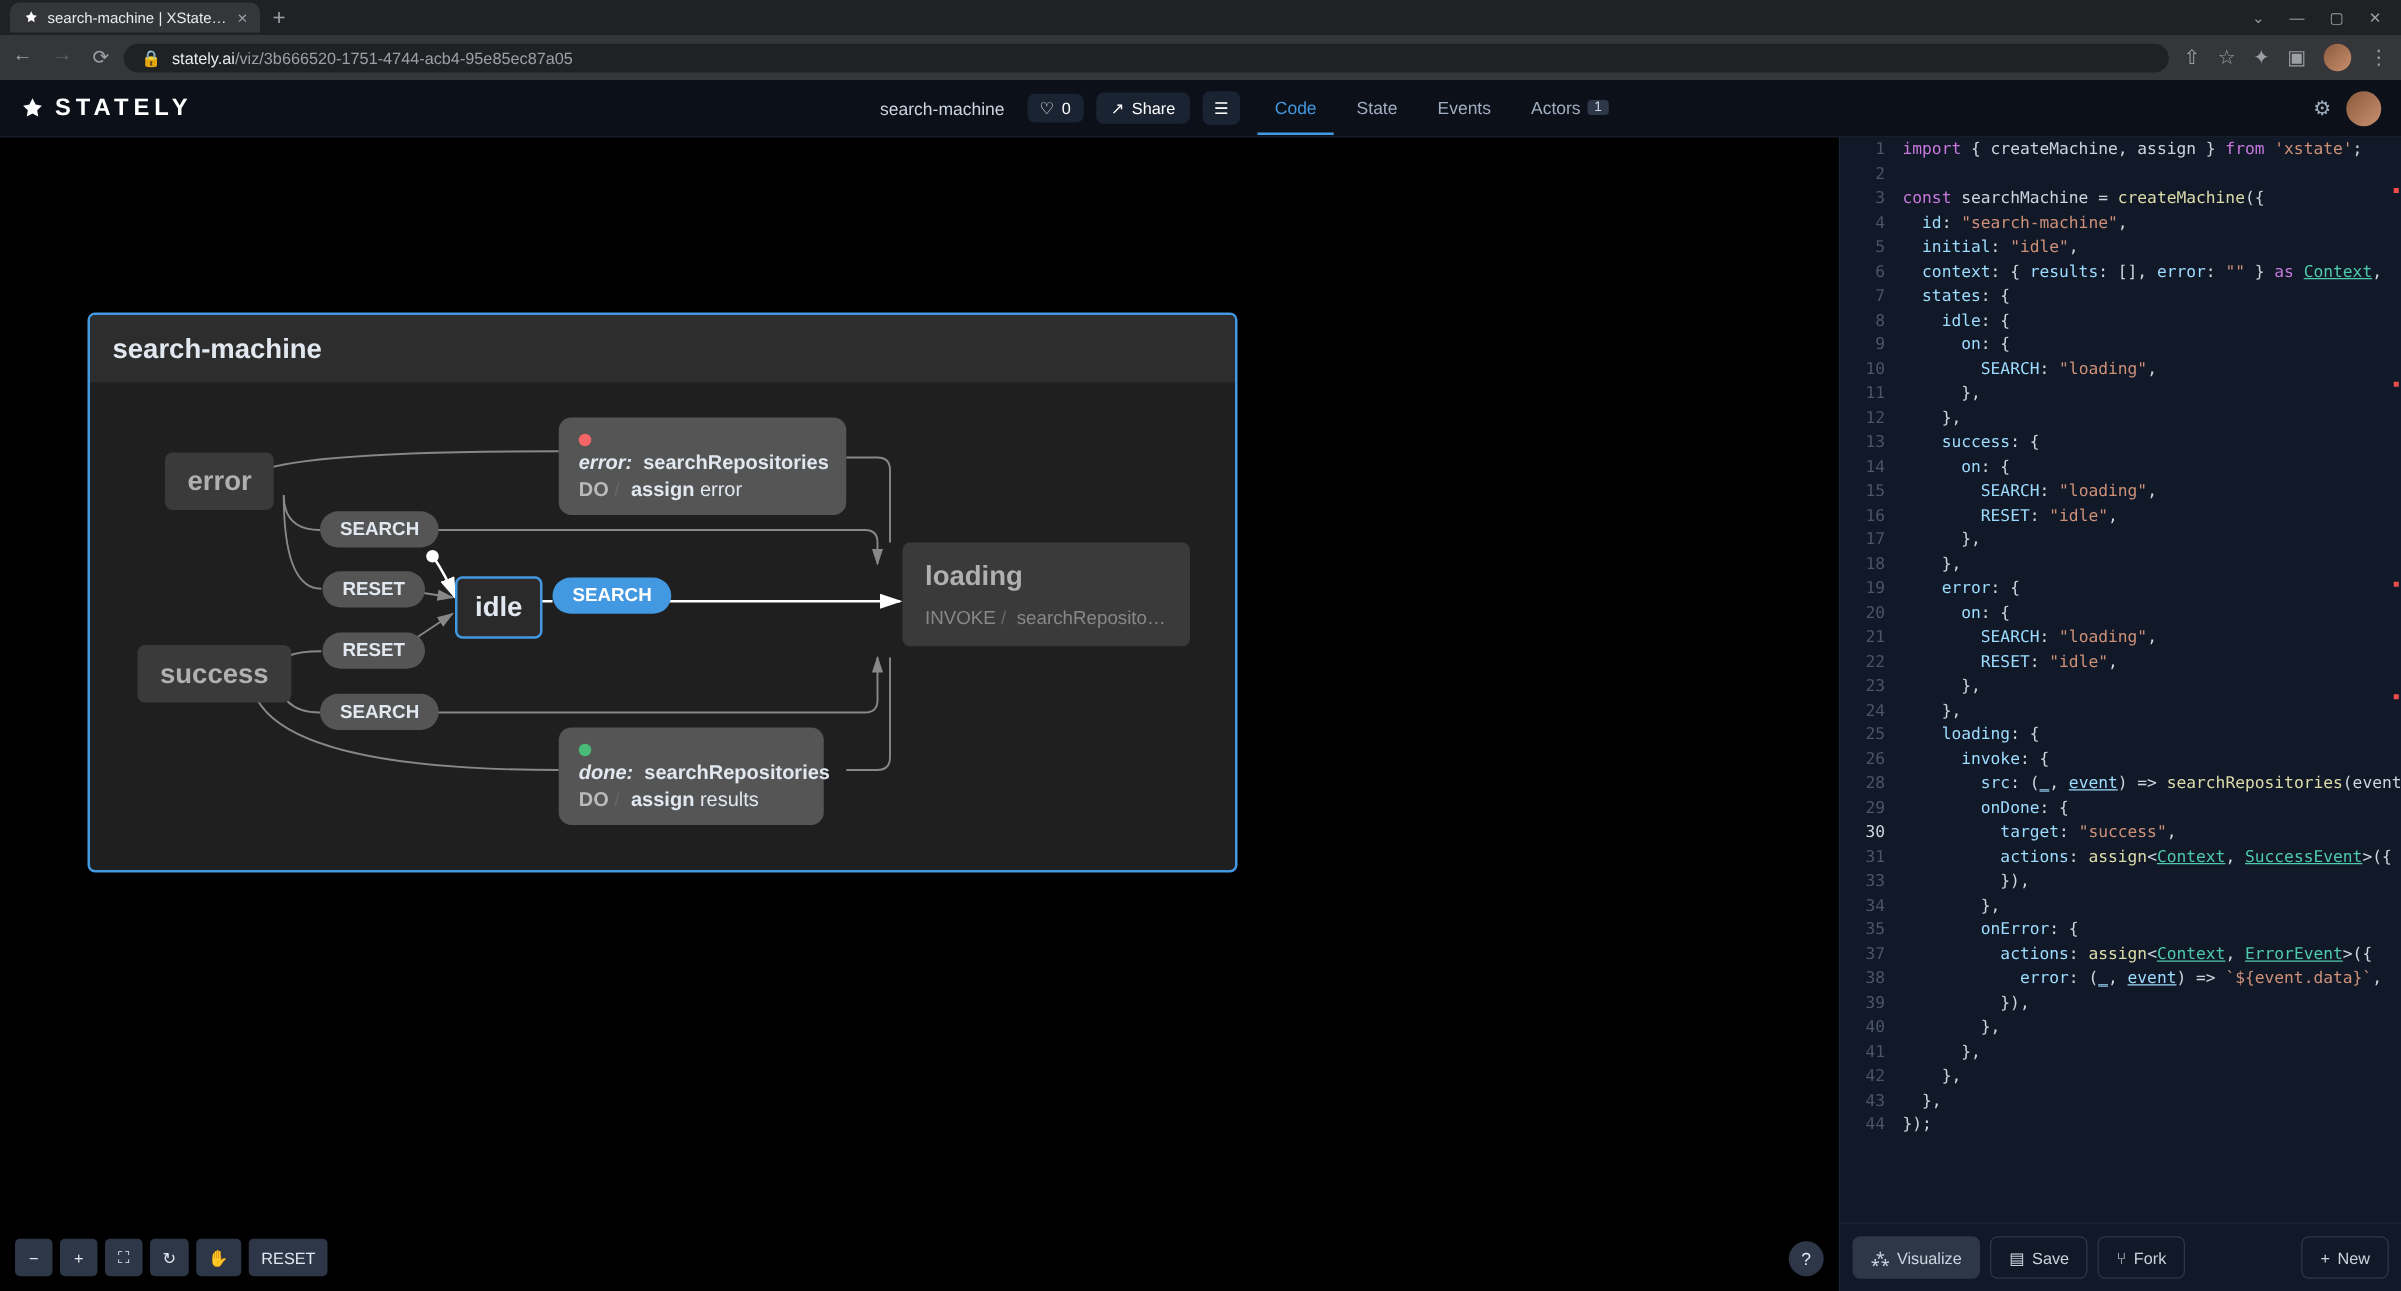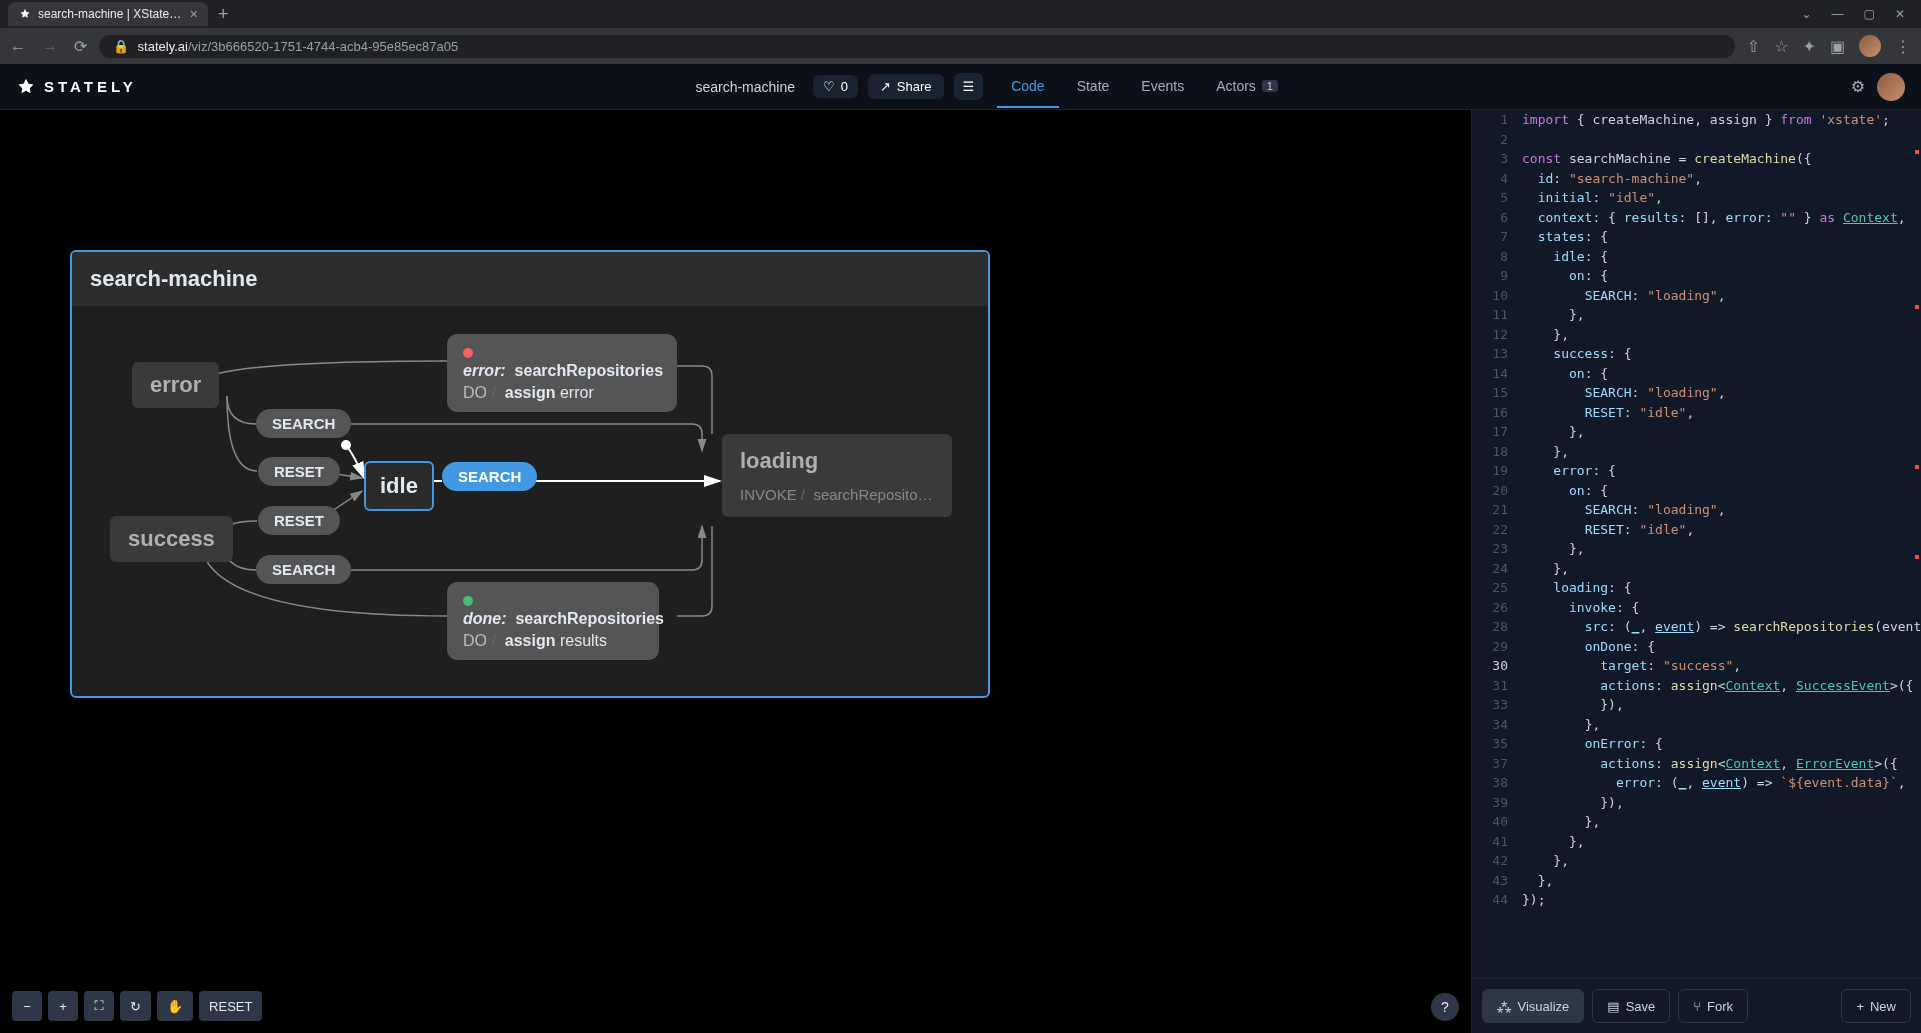--- a/index.html
+++ b/index.html
@@ -20,21 +20,21 @@
 .nav-icons { display: flex; gap: 16px; color: #9aa0a6; }
 .nav-icons span { cursor: pointer; }
 .url-bar { flex: 1; display: flex; align-items: center; background: #202124; border-radius: 20px; padding: 4px 14px; font-size: 13px; color: #9aa0a6; gap: 8px; }
 .url-domain { color: #e8eaed; }
 .right-icons { display: flex; gap: 14px; align-items: center; color: #9aa0a6; }
 .right-icons span { cursor: pointer; }
 .avatar-sm { width: 22px; height: 22px; border-radius: 50%; background: linear-gradient(135deg,#8b5a3c,#c89070); }
 
 
 .app-header { display: flex; align-items: center; height: 46px; background: #0c1018; padding: 0 16px; border-bottom: 1px solid #1a2332; }
-.logo { display: flex; align-items: center; gap: 8px; font-weight: 600; letter-spacing: 4px; font-size: 15px; }
+.logo { display: flex; align-items: center; gap: 8px; font-weight: 600; letter-spacing: 4px; font-size: 19px; }
 .logo-icon { width: 20px; height: 20px; }
 .header-left-group { display: flex; align-items: center; gap: 10px; margin-left: auto; }
 .machine-name { color: #cbd5e0; font-size: 14px; margin-right: 8px; }
 .like-badge { display: flex; align-items: center; gap: 6px; background: #1a2332; padding: 4px 10px; border-radius: 6px; font-size: 13px; cursor: pointer; }
 .share-btn { display: flex; align-items: center; gap: 6px; background: #1a2332; padding: 5px 12px; border-radius: 6px; font-size: 13px; cursor: pointer; }
 .menu-btn { background: #1a2332; padding: 6px 9px; border-radius: 6px; cursor: pointer; font-size: 13px; }
 
 .tabs-group { display: flex; gap: 4px; margin-left: 14px; }
 .app-tab { padding: 12px 14px; font-size: 14px; color: #a0aec0; cursor: pointer; border-bottom: 2px solid transparent; display: flex; align-items: center; gap: 6px; }
 .app-tab.active { color: #4299e1; border-bottom-color: #4299e1; }
@@ -71,21 +71,21 @@
 .ev-search2 { left: 184px; top: 249px; }
 .ev-search-main { left: 370px; top: 156px; }
 
 .action-box { position: absolute; background: #555; border-radius: 10px; padding: 10px 16px; font-size: 16px; color: #e2e8f0; }
 .action-box .dot { display: inline-block; width: 10px; height: 10px; border-radius: 50%; margin-right: 6px; }
 .action-box .dot.red { background: #f56565; }
 .action-box .dot.green { background: #48bb78; }
 .action-box .action-title { font-style: italic; font-weight: 600; }
 .action-box .action-name { font-weight: 600; }
 .action-box .do-line { margin-top: 4px; }
-.action-box .do-label { color: #bbb; font-weight: 400; margin-top: 40px; }
+.action-box .do-label { color: #bbb; font-weight: 700; margin-top: 40px; }
 .action-box .assign-kw { font-weight: 700; }
 .action-error { left: 375px; top: 28px; width: 230px; }
 .action-done { left: 375px; top: 276px; width: 212px; }
 
 .init-dot { position: absolute; left: 269px; top: 134px; width: 10px; height: 10px; background: #fff; border-radius: 50%; }
 
 
 .canvas-controls { position: absolute; bottom: 12px; left: 12px; display: flex; gap: 6px; }
 .ctrl-btn { background: #2d3748; color: #e2e8f0; border: none; padding: 7px 10px; border-radius: 4px; font-size: 13px; cursor: pointer; display: flex; align-items: center; justify-content: center; min-width: 30px; }
 .help-btn { position: absolute; bottom: 12px; right: 12px; background: #2d3748; color: #e2e8f0; width: 28px; height: 28px; border-radius: 50%; display: flex; align-items: center; justify-content: center; font-size: 14px; cursor: pointer; }

